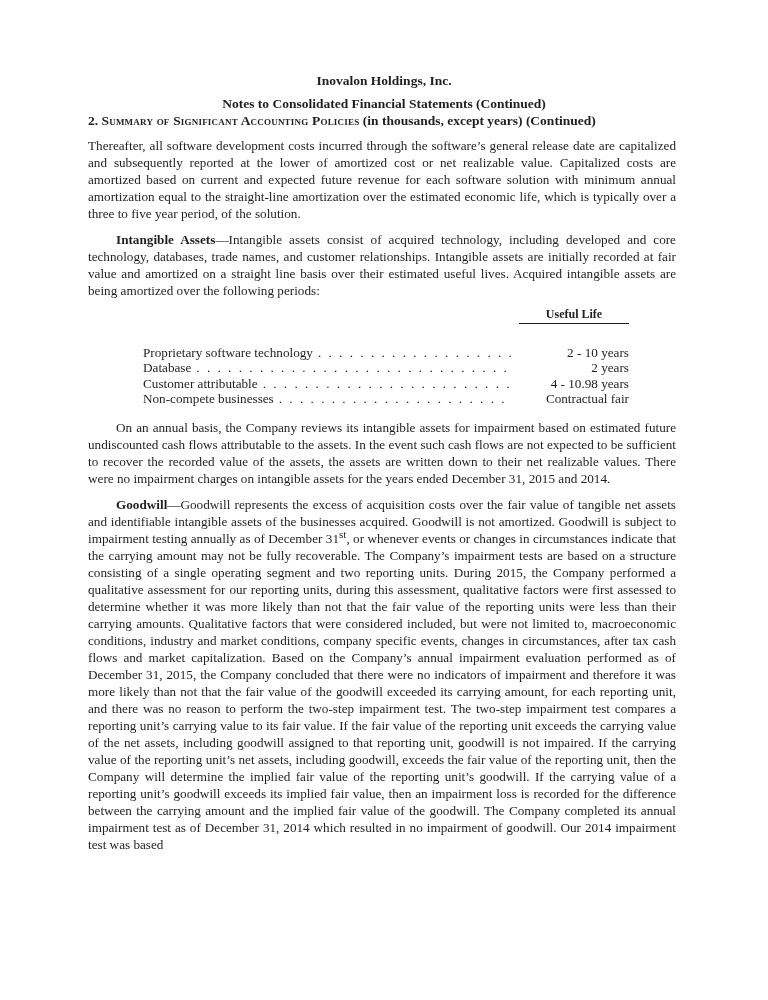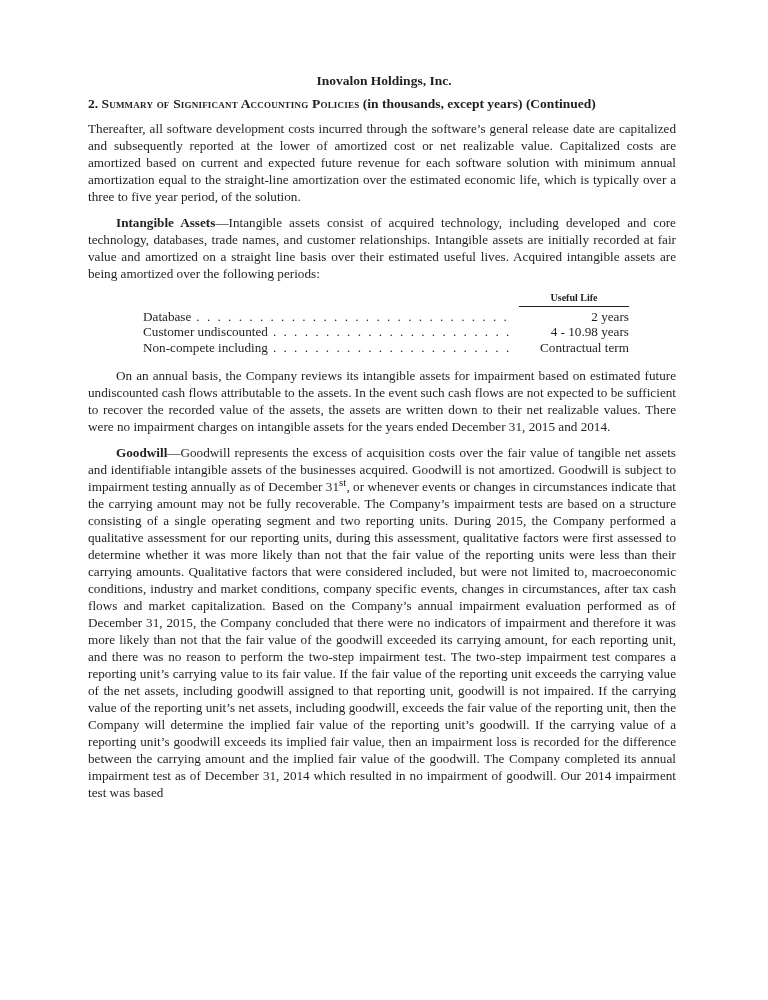--- a/index.html
+++ b/index.html
@@ -48,25 +48,25 @@
   .useful-life-table {
     margin: 6px 0 12px 55px;
     width: 486px;
     font-size: 13.2px;
   }
   .ul-header {
     width: 110px;
     margin-left: auto;
     text-align: center;
     font-weight: bold;
-    font-size: 10px;
+    font-size: 12px;
     line-height: 13px;
     padding-bottom: 2px;
     border-bottom: 1px solid #1f1f1f;
-    margin-bottom: 2px;
+    margin-bottom: 21px;
   }
   .t-row {
     display: flex;
     align-items: baseline;
     line-height: 15.4px;
     white-space: nowrap;
   }
   .t-label { flex: 0 0 auto; }
   .t-dots {
     flex: 1 1 auto;
@@ -92,44 +92,50 @@
     margin-left: 45px;
   }
 </style>
 </head>
 <body>
 
 <div class="page">
   <div class="content">
 
     <div class="doc-title">Inovalon Holdings, Inc.</div>
+    <div class="doc-subtitle">Notes to Consolidated Financial Statements (Continued)</div>
 
     <div class="section-heading"><span>2.</span> <span class="smallcaps">Summary of Significant Accounting Policies</span><span> (in thousands, except years) (Continued)</span></div>
 
     <p class="body-para">Thereafter, all software development costs incurred through the software’s general release date are capitalized and subsequently reported at the lower of amortized cost or net realizable value. Capitalized costs are amortized based on current and expected future revenue for each software solution with minimum annual amortization equal to the straight-line amortization over the estimated economic life, which is typically over a three to five year period, of the solution.</p>
 
     <p class="body-para indented"><span class="lead-bi">Intangible Assets</span><span>—Intangible assets consist of acquired technology, including developed and core technology, databases, trade names, and customer relationships. Intangible assets are initially recorded at fair value and amortized on a straight line basis over their estimated useful lives. Acquired intangible assets are being amortized over the following periods:</span></p>
 
     <div class="useful-life-table">
       <div class="ul-header">Useful Life</div>
 
       <div class="t-row">
+        <span class="t-label">Proprietary software technology</span>
+        <span class="t-dots"></span>
+        <span class="t-value">2 - 10 years</span>
+      </div>
+      <div class="t-row">
         <span class="t-label">Database</span>
         <span class="t-dots"></span>
         <span class="t-value">2 years</span>
       </div>
       <div class="t-row">
-        <span class="t-label">Customer undiscounted</span>
+        <span class="t-label">Customer attributable</span>
         <span class="t-dots"></span>
         <span class="t-value">4 - 10.98 years</span>
       </div>
       <div class="t-row">
-        <span class="t-label">Non-compete including</span>
+        <span class="t-label">Non-compete businesses</span>
         <span class="t-dots"></span>
-        <span class="t-value">Contractual term</span>
+        <span class="t-value">Contractual fair</span>
       </div>
     </div>
 
     <p class="body-para indented">On an annual basis, the Company reviews its intangible assets for impairment based on estimated future undiscounted cash flows attributable to the assets. In the event such cash flows are not expected to be sufficient to recover the recorded value of the assets, the assets are written down to their net realizable values. There were no impairment charges on intangible assets for the years ended December 31, 2015 and 2014.</p>
 
     <p class="body-para indented"><span class="lead-bi">Goodwill</span><span>—Goodwill represents the excess of acquisition costs over the fair value of tangible net assets and identifiable intangible assets of the businesses acquired. Goodwill is not amortized. Goodwill is subject to impairment testing annually as of December 31</span><sup class="st">st</sup><span>, or whenever events or changes in circumstances indicate that the carrying amount may not be fully recoverable. The Company’s impairment tests are based on a structure consisting of a single operating segment and two reporting units. During 2015, the Company performed a qualitative assessment for our reporting units, during this assessment, qualitative factors were first assessed to determine whether it was more likely than not that the fair value of the reporting units were less than their carrying amounts. Qualitative factors that were considered included, but were not limited to, macroeconomic conditions, industry and market conditions, company specific events, changes in circumstances, after tax cash flows and market capitalization. Based on the Company’s annual impairment evaluation performed as of December 31, 2015, the Company concluded that there were no indicators of impairment and therefore it was more likely than not that the fair value of the goodwill exceeded its carrying amount, for each reporting unit, and there was no reason to perform the two-step impairment test. The two-step impairment test compares a reporting unit’s carrying value to its fair value. If the fair value of the reporting unit exceeds the carrying value of the net assets, including goodwill assigned to that reporting unit, goodwill is not impaired. If the carrying value of the reporting unit’s net assets, including goodwill, exceeds the fair value of the reporting unit, then the Company will determine the implied fair value of the reporting unit’s goodwill. If the carrying value of a reporting unit’s goodwill exceeds its implied fair value, then an impairment loss is recorded for the difference between the carrying amount and the implied fair value of the goodwill. The Company completed its annual impairment test as of December 31, 2014 which resulted in no impairment of goodwill. Our 2014 impairment test was based</span></p>
 
   </div>
 
   <div class="footer">F-12</div>

